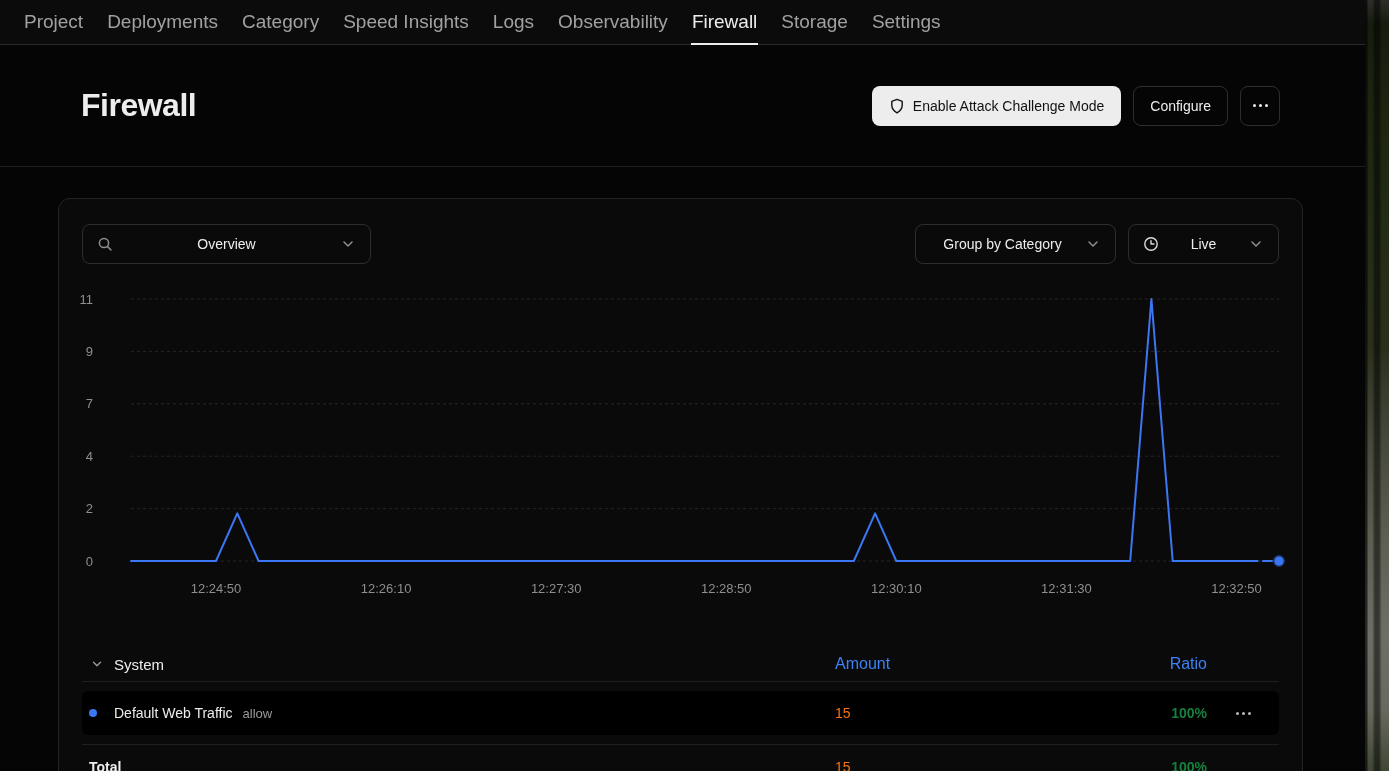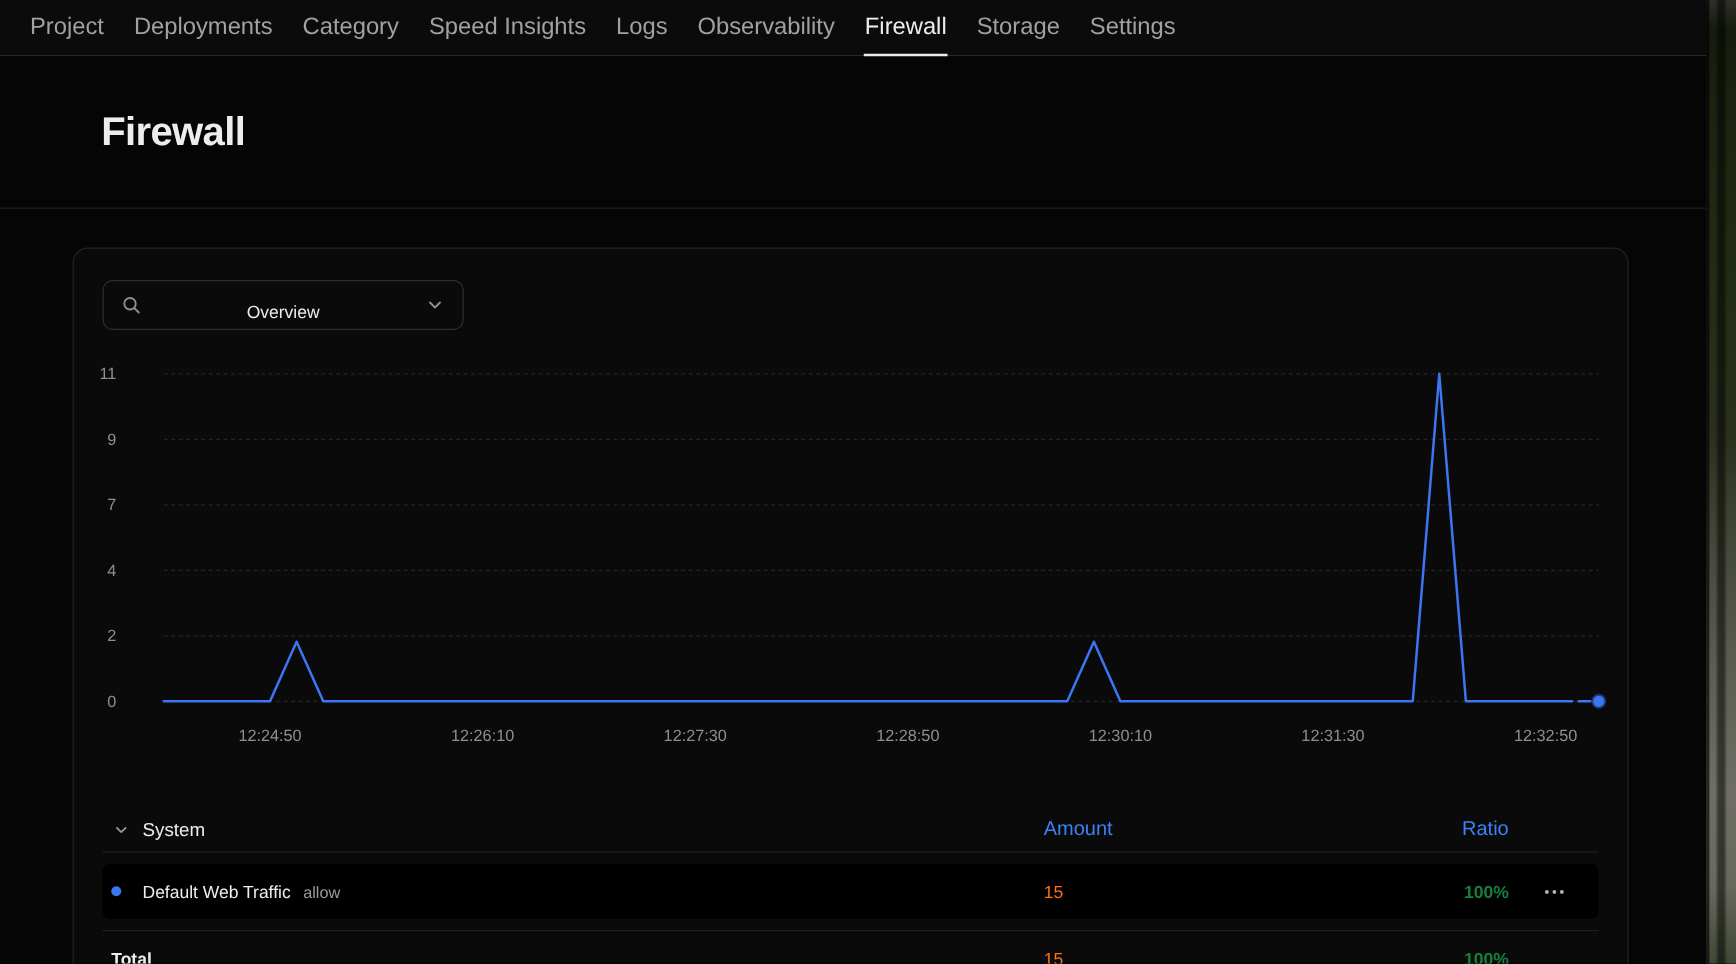--- a/index.html
+++ b/index.html
@@ -34,21 +34,21 @@
   .btn-primary { background:#ededed; color:#111; }
   .btn-secondary { background:#050505; border-color:#2e2e2e; color:#ededed; }
   .btn-icon { width:40px; justify-content:center; padding:0; }
   .dots { display:flex; gap:3px; align-items:center; }
   .dots i { width:3px; height:3px; border-radius:50%; background:currentColor; display:block; }
 
   
   .card { width:1245px; margin:31px 0 0 58px; border:1px solid #232323; border-radius:12px;
     background:#0a0a0a; padding-bottom:20px; }
   .card-controls { display:flex; justify-content:space-between; align-items:center; padding:25px 23px 0 23px; }
-  .select { display:flex; height:40px; border:1px solid #2e2e2e; border-radius:8px;
+  .select { display:flex; align-items:center; height:40px; border:1px solid #2e2e2e; border-radius:8px;
     background:transparent; color:#ededed; font-size:14px; cursor:pointer; padding:16px 14px; gap:10px; }
   .select .grow { flex:1; }
   .select-overview { width:289px; }
   .select-groupby { width:201px; }
   .select-live { width:151px; }
   .controls-right { display:flex; gap:12px; }
 
   
   .chart-wrap { position:relative; height:343px; margin-top:12px; }
   .chart-wrap svg { position:absolute; inset:0; display:block; }
@@ -91,40 +91,84 @@
       <div class="nav-item">Speed Insights</div>
       <div class="nav-item">Logs</div>
       <div class="nav-item">Observability</div>
       <div class="nav-item active">Firewall</div>
       <div class="nav-item">Storage</div>
       <div class="nav-item">Settings</div>
     </nav>
 
     <header class="page-header">
       <h1 class="page-title">Firewall</h1>
+      <div class="header-actions">
+        <button class="btn btn-primary">
+          <span class="icon">
+            <svg width="16" height="16" viewBox="0 0 16 16">
+                <path d="M8 1.4l5.2 1.9v4c0 3.3-2.2 5.8-5.2 7.5C5 13.1 2.8 10.6 2.8 7.3v-4L8 1.4z" fill="none" stroke="#111" stroke-width="1.4" stroke-linejoin="round"></path>
+              </svg>
+          </span>
+          <span>Enable Attack Challenge Mode</span>
+        </button>
+        <button class="btn btn-secondary">
+          <span>Configure</span>
+        </button>
+        <button class="btn btn-secondary btn-icon">
+          <span class="dots">
+              <i></i>
+              <i></i>
+              <i></i>
+            </span>
+        </button>
+      </div>
     </header>
 
     <main>
       <section class="card">
 
         <div class="card-controls">
           <button class="select select-overview">
             <span class="icon">
               <svg width="16" height="16" viewBox="0 0 16 16">
                   <circle cx="7" cy="7" r="4.6" fill="none" stroke="#8f8f8f" stroke-width="1.5"></circle>
                   <line x1="10.6" y1="10.6" x2="14" y2="14" stroke="#8f8f8f" stroke-width="1.5" stroke-linecap="round"></line>
                 </svg>
             </span>
             <span class="grow">Overview</span>
             <span class="icon">
               <svg width="16" height="16" viewBox="0 0 16 16">
                   <path d="M4 6l4 4 4-4" fill="none" stroke="#8f8f8f" stroke-width="1.5" stroke-linecap="round" stroke-linejoin="round"></path>
                 </svg>
             </span>
           </button>
+          <div class="controls-right">
+            <button class="select select-groupby">
+              <span class="grow">Group by Category</span>
+              <span class="icon">
+                <svg width="16" height="16" viewBox="0 0 16 16">
+                    <path d="M4 6l4 4 4-4" fill="none" stroke="#8f8f8f" stroke-width="1.5" stroke-linecap="round" stroke-linejoin="round"></path>
+                  </svg>
+              </span>
+            </button>
+            <button class="select select-live">
+              <span class="icon">
+                <svg width="16" height="16" viewBox="0 0 16 16">
+                    <circle cx="8" cy="8" r="6.2" fill="none" stroke="#dcdcdc" stroke-width="1.4"></circle>
+                    <path d="M8 4.8V8h3" fill="none" stroke="#dcdcdc" stroke-width="1.4" stroke-linecap="round" stroke-linejoin="round"></path>
+                  </svg>
+              </span>
+              <span class="grow">Live</span>
+              <span class="icon">
+                <svg width="16" height="16" viewBox="0 0 16 16">
+                    <path d="M4 6l4 4 4-4" fill="none" stroke="#8f8f8f" stroke-width="1.5" stroke-linecap="round" stroke-linejoin="round"></path>
+                  </svg>
+              </span>
+            </button>
+          </div>
         </div>
 
         <div class="chart-wrap">
           <svg id="chart-svg" width="1243" height="343" viewBox="0 0 1243 343">
               <line x1="72" x2="1220" y1="23" y2="23" class="grid"></line>
               <text x="34" y="27.5" class="ytick">11</text>
               <line x1="72" x2="1220" y1="75.4" y2="75.4" class="grid"></line>
               <text x="34" y="79.9" class="ytick">9</text>
               <line x1="72" x2="1220" y1="127.8" y2="127.8" class="grid"></line>
               <text x="34" y="132.3" class="ytick">7</text>

